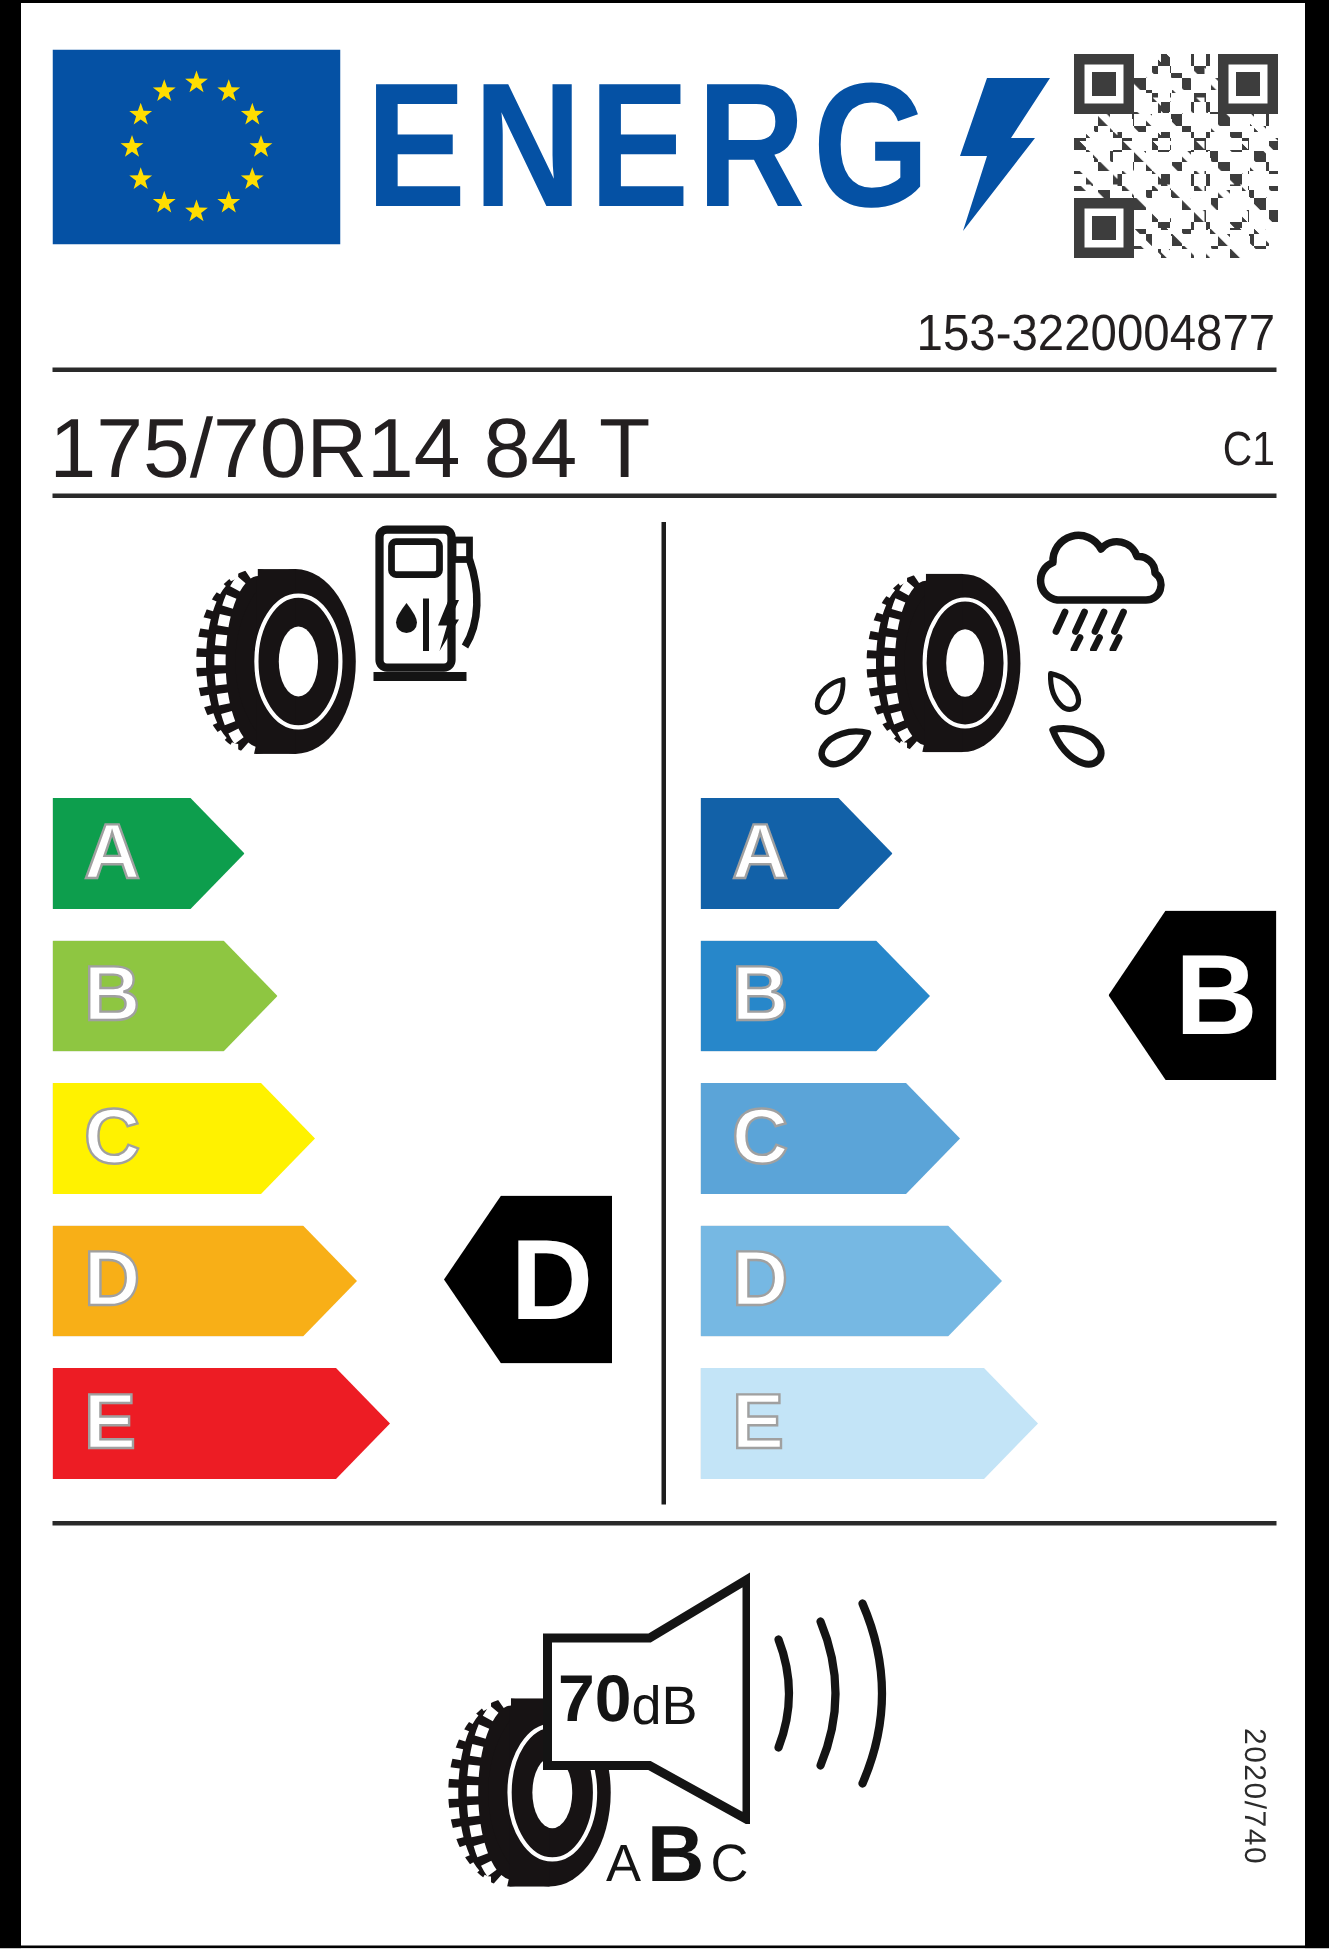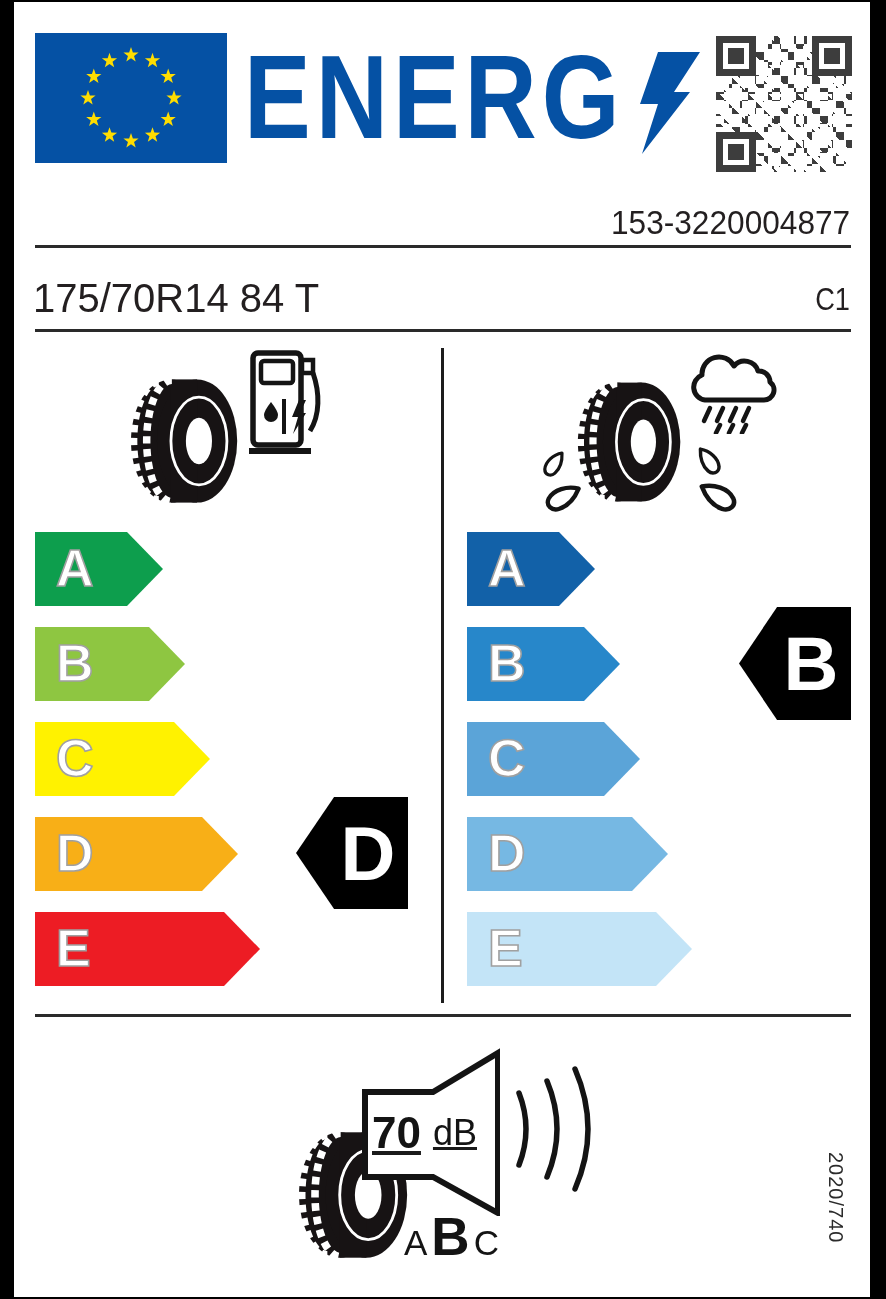--- a/index.html
+++ b/index.html
@@ -27,21 +27,21 @@
   .finder{position:absolute;width:40px;height:40px;border:7px solid #3d3d3d;background:#fff;box-sizing:border-box;}
   .finder::after{content:"";position:absolute;left:5px;top:5px;width:16px;height:16px;background:#3d3d3d;}
   .finder.tl{left:0;top:0;} .finder.tr{right:0;top:0;} .finder.bl{left:0;bottom:0;}
 
   
   .brand{position:absolute;left:35px;top:202px;font-size:34px;font-weight:bold;letter-spacing:1px;color:#231f20;}
   .label-id{position:absolute;right:36px;top:203px;font-size:34px;color:#231f20;
     transform:scaleX(0.93);transform-origin:right center;letter-spacing:0;}
   .rule{position:absolute;left:35px;width:816px;height:3px;background:#2a2a2a;}
   .rule1{top:245px;} .rule2{top:329px;} .rule3{top:1014px;}
-  .dimension{position:absolute;left:33px;top:276px;font-size:40px;color:#231f20;}
+  .dimension{position:absolute;left:33px;top:266px;font-size:56px;color:#231f20;}
   .vclass{position:absolute;right:36px;top:281px;font-size:32px;color:#231f20;
     transform:scaleX(0.85);transform-origin:right center;}
 
   .vdivider{position:absolute;left:441px;top:348px;width:3px;height:655px;background:#1d1d1d;}
 
   
   .icon-abs{position:absolute;}
 
   
   .arrow{position:absolute;left:35px;height:74px;
@@ -55,21 +55,21 @@
   .ww-a{width:128px;} .ww-b{width:153px;} .ww-c{width:173px;} .ww-d{width:201px;} .ww-e{width:225px;}
 
   
   .pointer{position:absolute;background:#000;display:flex;align-items:center;justify-content:center;
     clip-path:polygon(34% 0%,100% 0%,100% 100%,34% 100%,0% 50%);}
   .pointer span{font-size:76px;font-weight:bold;color:#fff;padding-left:32px;}
   .pointer.fuel{left:296px;top:797px;width:112px;height:112px;}
   .pointer.wet{left:739px;top:607px;width:112px;height:113px;}
 
   
-  .db-text{position:absolute;left:372px;top:1108px;display:flex;align-items:center;gap:12px;text-decoration:underline;}
+  .db-text{position:absolute;left:372px;top:1108px;display:flex;align-items:flex-end;gap:0;}
   .db-text .val{font-size:44px;font-weight:bold;color:#141414;}
   .db-text .unit{font-size:36px;color:#141414;}
   .abc{position:absolute;left:404px;top:1206px;display:flex;align-items:baseline;gap:4px;color:#141414;}
   .abc .s{font-size:35px;} .abc .big{font-size:53px;font-weight:bold;}
 
   .regulation{position:absolute;left:824px;top:1152px;height:130px;font-size:20px;color:#2b2b2b;
     writing-mode:vertical-rl;letter-spacing:1px;}
 </style>
 </head>
 <body>

